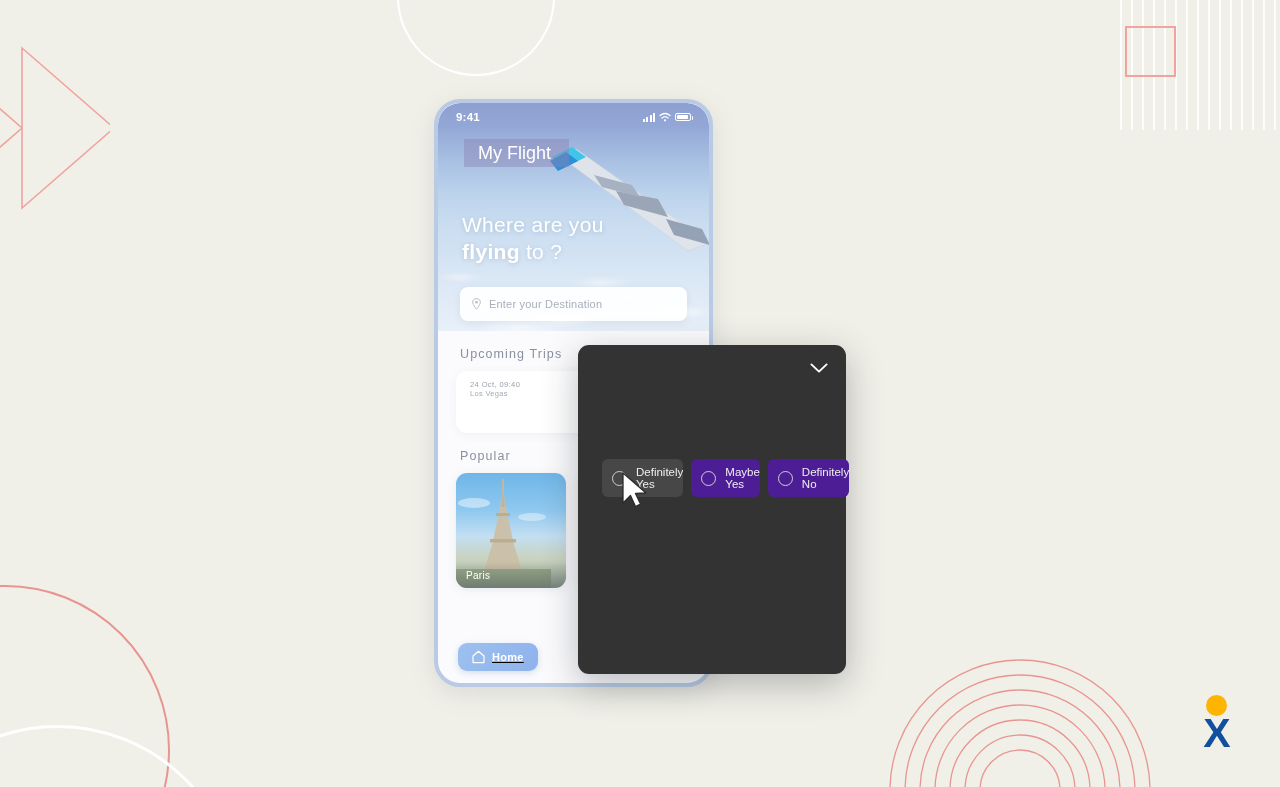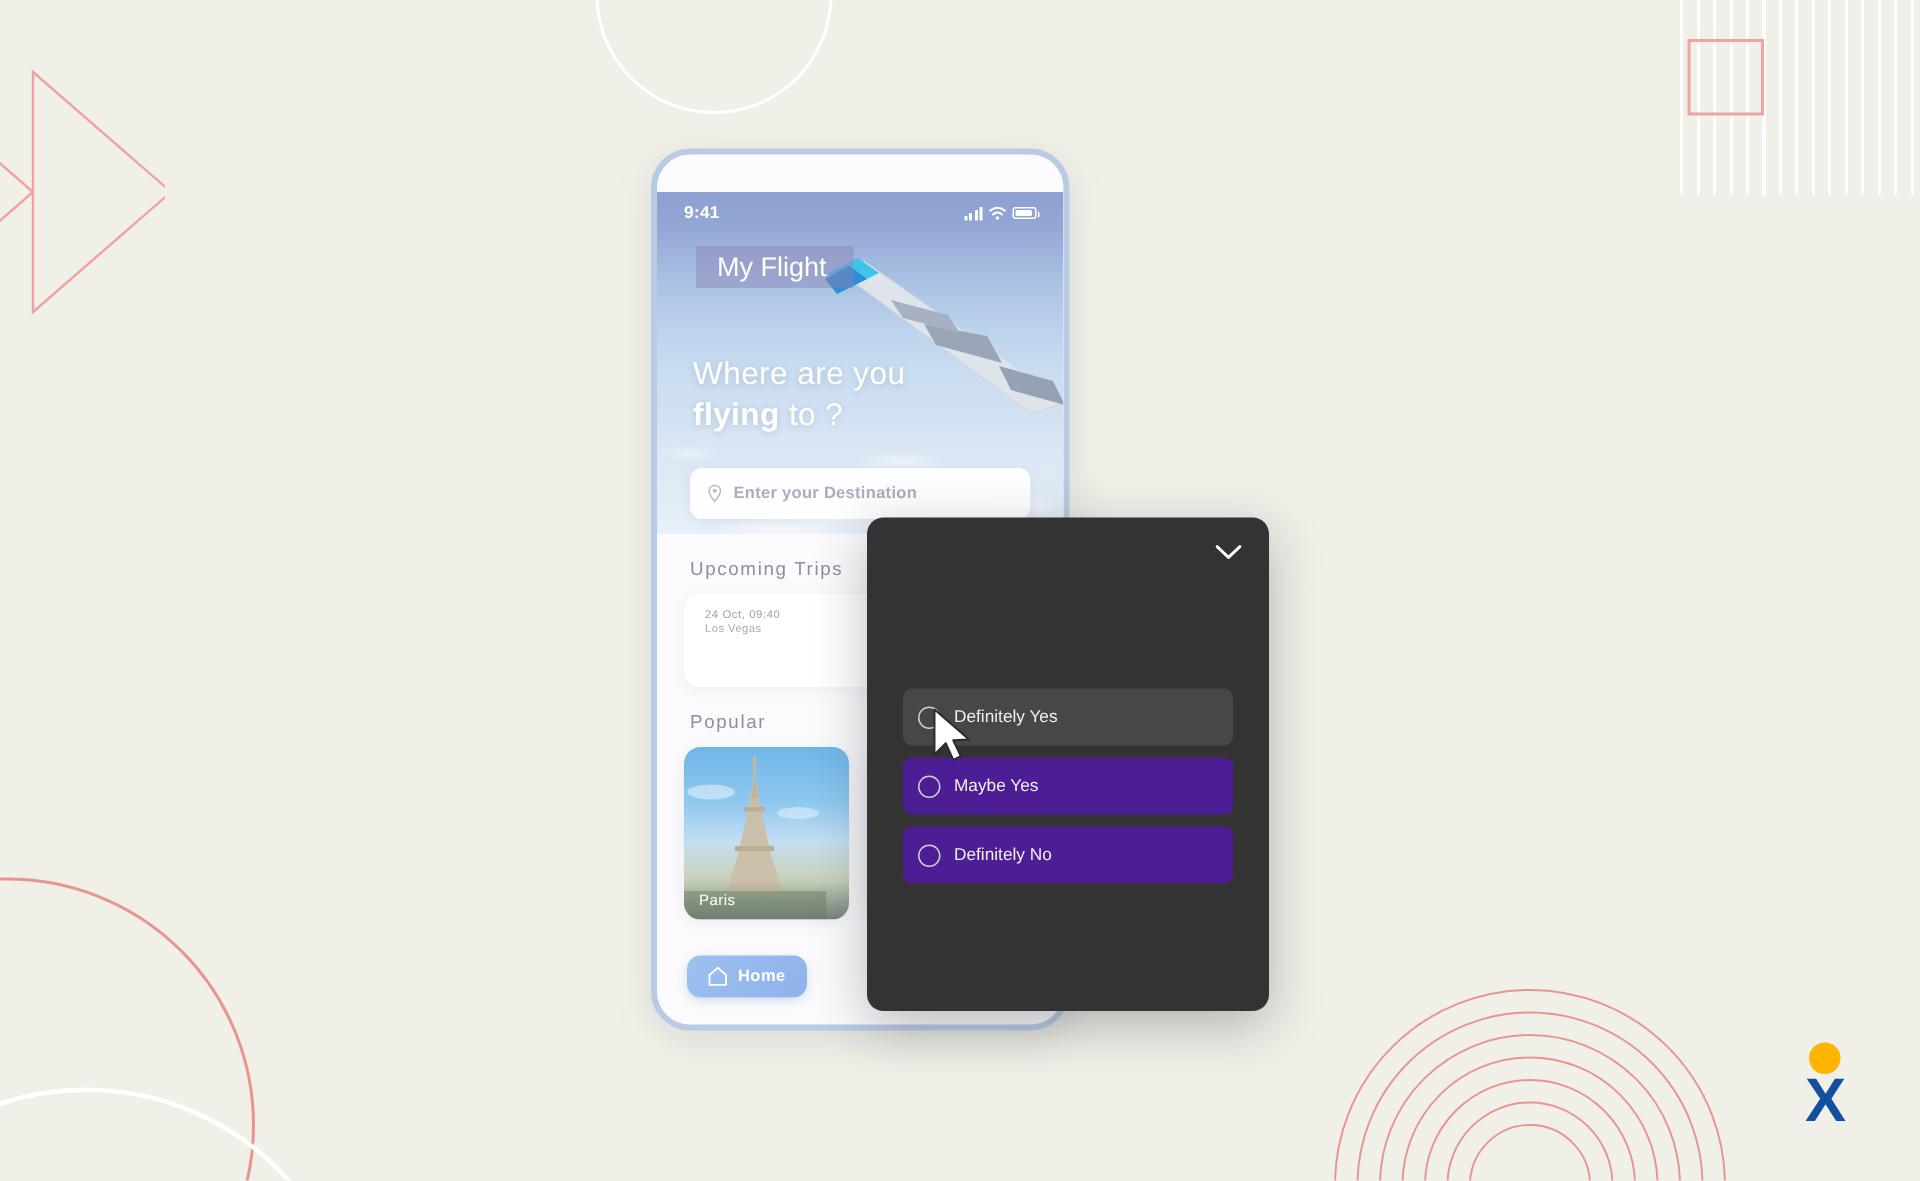--- a/index.html
+++ b/index.html
@@ -67,21 +67,20 @@
   .phone-inner { position:relative; width:100%; height:100%; overflow:hidden; border-radius:22px; }
 
   
   .hero {
     position:relative; height:228px; width:100%;
     background:
       linear-gradient(to bottom,
         #8e9fd0 0%, #93a7d6 10%, #a9c1e3 26%, #bcd3ec 40%,
         #c9dcf0 52%, #cfe0f2 62%, #d7e5f4 72%, #dfeaf6 84%, #e8f0f9 100%);
     overflow:hidden;
-    margin-top:25px;
   }
   .hero-clouds {
     position:absolute; left:0; bottom:0; width:100%; height:96px;
     background:
       radial-gradient(ellipse 40px 10px at 18% 72%, rgba(255,255,255,.75), rgba(255,255,255,0) 70%),
       radial-gradient(ellipse 55px 12px at 45% 88%, rgba(255,255,255,.7), rgba(255,255,255,0) 70%),
       radial-gradient(ellipse 35px 9px at 70% 64%, rgba(255,255,255,.6), rgba(255,255,255,0) 70%),
       radial-gradient(ellipse 48px 11px at 88% 80%, rgba(255,255,255,.65), rgba(255,255,255,0) 70%),
       radial-gradient(ellipse 60px 14px at 30% 96%, rgba(255,255,255,.6), rgba(255,255,255,0) 70%),
       radial-gradient(ellipse 44px 10px at 60% 50%, rgba(255,255,255,.45), rgba(255,255,255,0) 72%),
@@ -120,21 +119,20 @@
     text-shadow:0 1px 4px rgba(90,110,140,.25);
   }
   .hero-heading b { font-weight:bold;text-align:right; }
   .hero-heading .lt { font-weight:300; }
 
   .search-box {
     position:absolute; left:22px; right:22px; bottom:10px; height:34px; z-index:4;
     background:rgba(255,255,255,.93); border-radius:8px;
     display:flex; align-items:center; padding:0 12px; gap:8px;
     box-shadow:0 2px 8px rgba(70,90,120,.09);
-    font-weight:bold;
   }
   .search-box .ph { color:#a9aebb; font-size:11px; letter-spacing:.2px; }
 
   
   .sec-title { font-size:12.5px; color:#8b90a0; letter-spacing:1.1px; margin:16px 0 10px 22px; }
 
   .trip-card {
     margin:0 18px; height:62px; background:#fff; border-radius:11px;
     box-shadow:0 2px 10px rgba(80,95,125,.07);
     padding:9px 14px; position:relative;
@@ -160,21 +158,21 @@
     position:absolute; inset:0;
     background:linear-gradient(to bottom,#6fb6e8 0%,#8ec8ef 32%,#c3dff2 55%,#c9d3c0 74%,#a8b79a 100%);
   }
   .sing-bg {
     position:absolute; inset:0;
     background:linear-gradient(to bottom,#79bde9 0%,#a9d2ee 26%,#d9c9ae 50%,#cbb795 70%,#8fa9b4 100%);
   }
 
   .navbar {
     position:absolute; left:0; right:0; bottom:6px; height:40px;
-    display:flex; align-items:flex-start; padding:0 20px; gap:14px;
+    display:flex; align-items:center; padding:0 20px; gap:14px;text-decoration:underline;
   }
   .nav-pill {
     height:28px; padding:0 14px; border-radius:9px;
     background:linear-gradient(120deg,#9cc0ef,#8fb2ec);
     display:flex; align-items:center; gap:7px;
     box-shadow:0 2px 7px rgba(120,150,200,.3);
   }
   .nav-pill span { color:#fff; font-size:11px; font-weight:bold; letter-spacing:.3px; }
 
   
@@ -185,21 +183,21 @@
     z-index:50;
   }
   .modal-close {
     position:absolute; right:14px; top:12px; width:26px; height:22px;
     display:flex; align-items:center; justify-content:center; cursor:pointer;
   }
   .modal-q {
     position:absolute; left:45px; top:43px; right:30px;
     color:#fff; font-size:15px; font-weight:bold; line-height:22.5px;
   }
-  .opts { position:absolute; left:24px; right:24px; top:114px; display:flex; flex-direction:column; gap:8px; }
+  .opts { position:absolute; left:24px; right:24px; top:114px; display:flex; flex-direction:row; gap:8px; }
   .opt {
     height:38px; background:#4c1d95; border-radius:6px;
     display:flex; align-items:center; padding-left:10px; gap:9px; cursor:pointer;
   }
   .opt.hovered { background:#474747; }
   .radio {
     width:15px; height:15px; border-radius:50%;
     border:1.4px solid #cfcfcf; flex:0 0 auto;
   }
   .opt span { color:#efefef; font-size:11.5px; }

